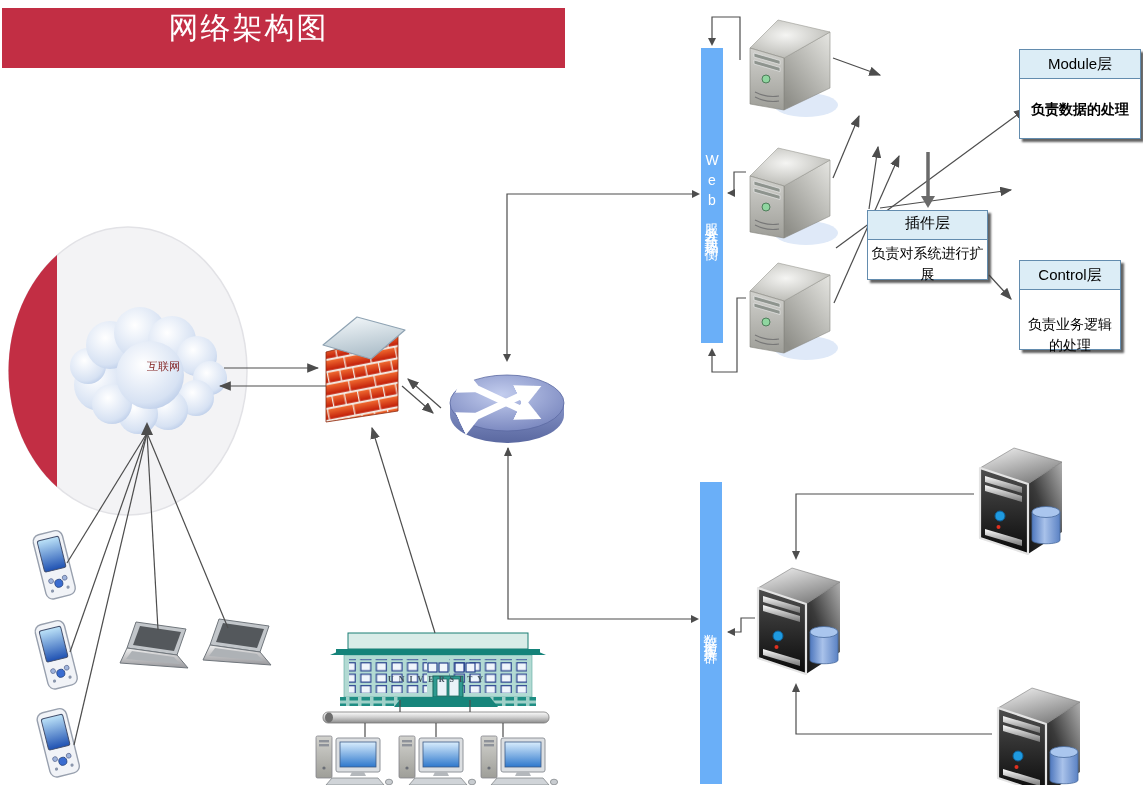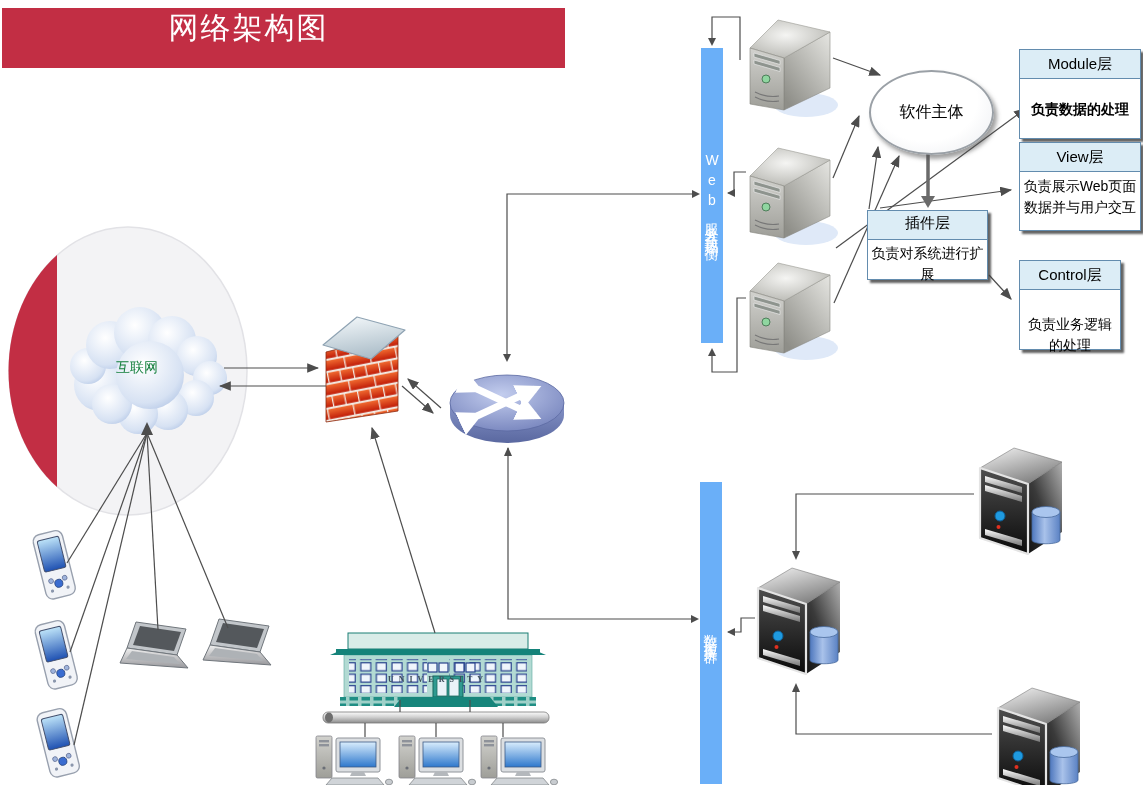--- a/index.html
+++ b/index.html
@@ -26,21 +26,21 @@
   .lbox .hd{height:28px;line-height:27px;text-align:center;background:#dcedf6;border-bottom:1px solid #638cae;font-size:15px;color:#000;}
   .lbox .bd{font-size:14px;color:#000;text-align:center;line-height:21px;padding:4px 3px 0 3px;}
   .box-module{left:1019px;top:13px;width:122px;height:90px;margin-top:36px;}
   .box-module .bd{padding-top:20px;font-weight:bold;}
   .box-view{left:1019px;top:142px;width:122px;height:89px;}
   .box-control{left:1019px;top:260px;width:102px;height:90px;}
   .box-control .bd{padding-top:24px;}
   .box-plugin{left:867px;top:210px;width:121px;height:70px;font-family:Liberation Mono, monospace;}
   .box-plugin .bd{}
   
-  .netlabel{left:116px;top:359px;width:64px;text-align:left;font-size:14px;color:#15803d;}
+  .netlabel{left:116px;top:359px;width:64px;text-align:right;font-size:11px;color:#7f1d1d;}
   .unisign{left:348px;top:633px;width:180px;height:16px;line-height:16px;text-align:center;
            font-size:8px;font-weight:bold;letter-spacing:5px;color:#3e4f5c;font-family:"Liberation Serif",serif;margin-top:39px;}
 </style>
 </head>
 <body>
 
 <div class="canvas">
 
 <svg class="layer" width="1143" height="785" viewBox="0 0 1143 785">
   <defs>
@@ -342,33 +342,26 @@
 <div class="abs netlabel">互联网</div>
 
 <div class="abs vbar bar-web">
   <span>Web服务器负载均衡</span>
 </div>
 
 <div class="abs vbar bar-db">
   <span>数据库集群</span>
 </div>
 
-<div class="abs softbody">
-  <span>软件主体</span>
-</div>
 
 <div class="abs lbox box-module">
   <div class="hd">Module层</div>
   <div class="bd">负责数据的处理</div>
 </div>
 
-<div class="abs lbox box-view">
-  <div class="hd">View层</div>
-  <div class="bd">负责展示Web页面数据并与用户交互</div>
-</div>
 
 <div class="abs lbox box-control">
   <div class="hd">Control层</div>
   <div class="bd">负责业务逻辑的处理</div>
 </div>
 
 <div class="abs lbox box-plugin">
   <div class="hd">插件层</div>
   <div class="bd">负责对系统进行扩展</div>
 </div>

